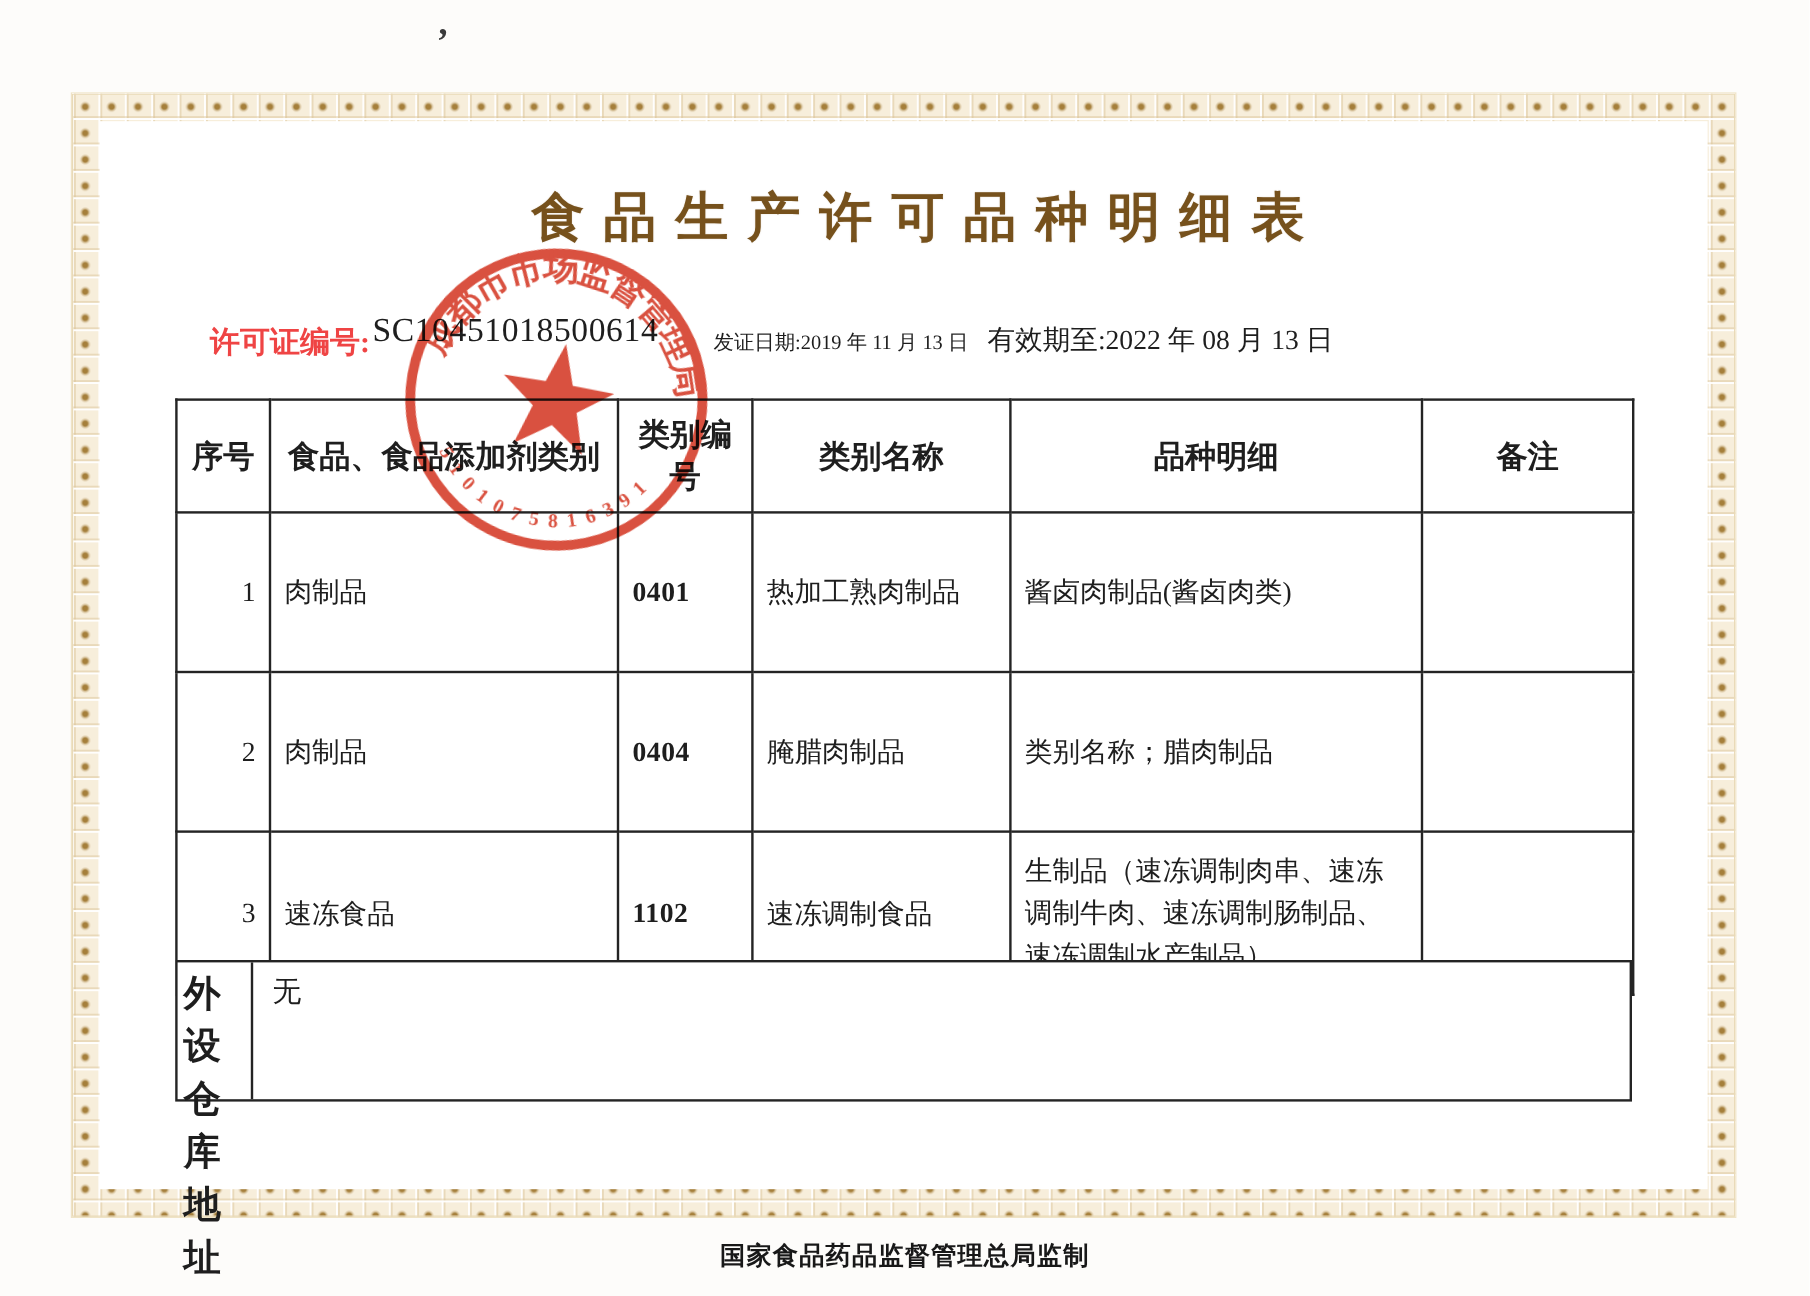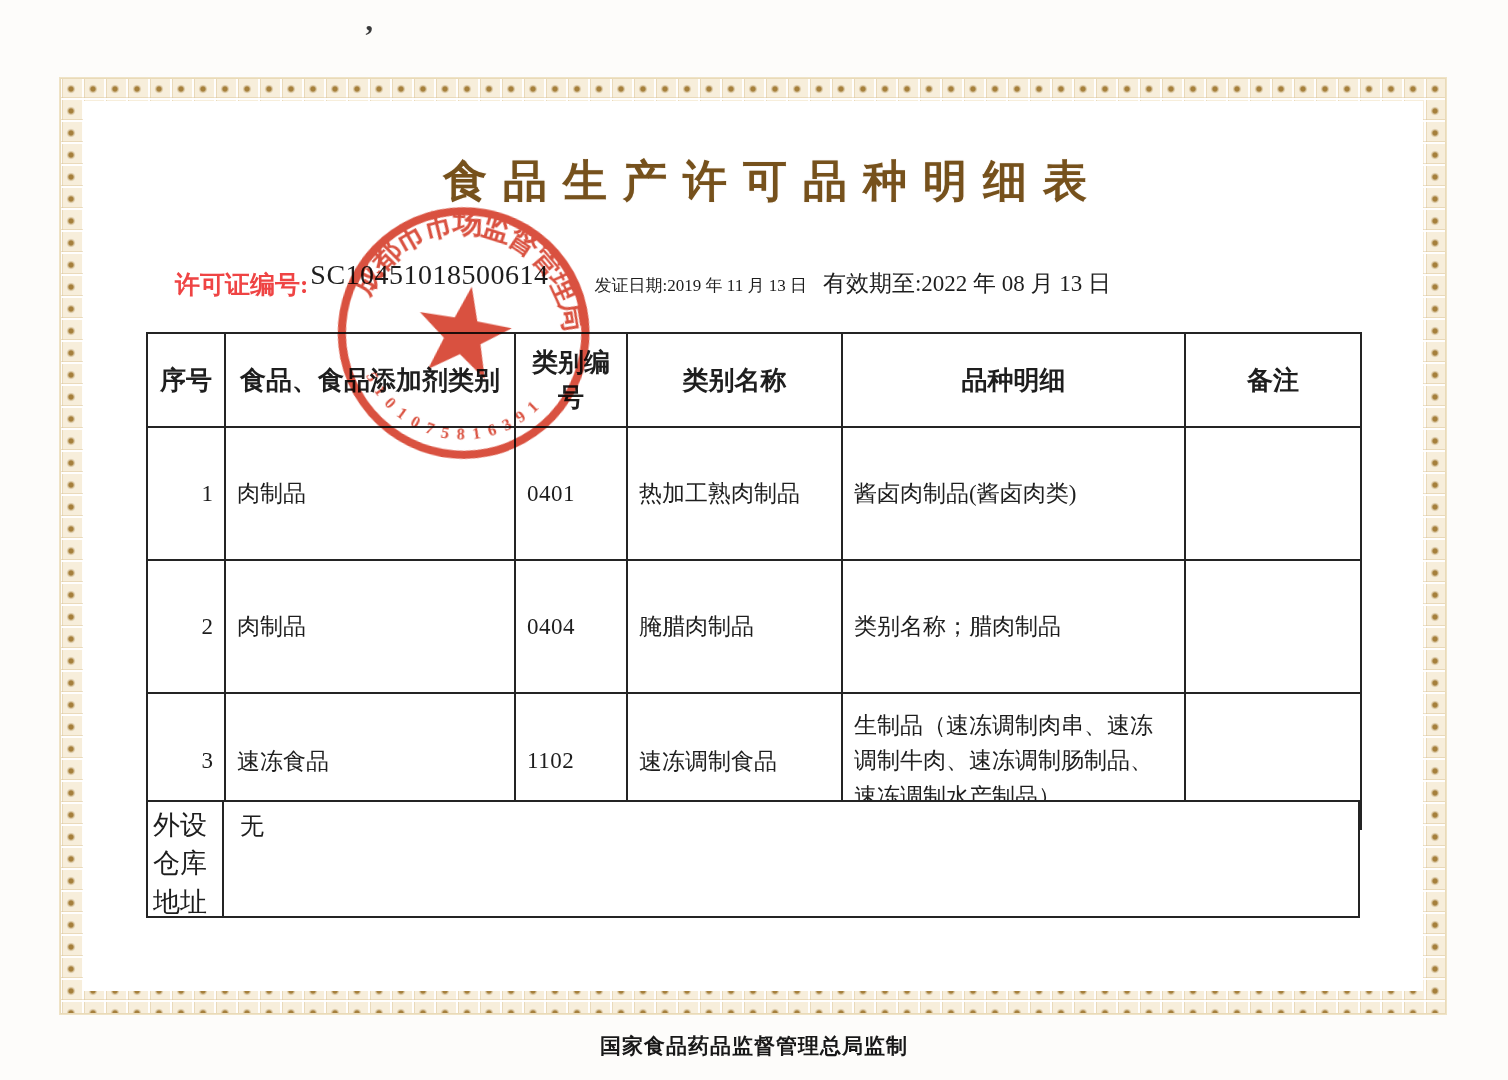--- a/index.html
+++ b/index.html
@@ -53,32 +53,32 @@
     overflow:hidden;
     margin-top:31px;
   }
   table.main th{font-size:26px;font-weight:bold;text-align:center;height:60px;}
   .c-seq{width:78px;} .c-cat{width:290px;} .c-code{width:112px;}
   .c-name{width:215px;} .c-detail{width:343px;} .c-remark{width:176px;}
   tr.r{height:133px;}
   tr.r3{height:136px;}
   td.seq{text-align:right;padding-right:9px;}
   td.cat{padding-left:12px;}
-  td.code{padding-left:16px;letter-spacing:.5px;}
+  td.code{padding-left:16px;letter-spacing:.5px;font-weight:bold;}
   td.name{padding-left:16px;}
   td.detail{padding:4px 8px 4px 10px;line-height:1.55;}
 
   .warehouse{
     position:absolute;left:146px;top:800px;width:1214px;height:118px;
     border:2px solid #242424;display:flex;box-sizing:border-box;
     background:#fff;
   }
   .warehouse-label{
-    width:76px;border-right:2px solid #242424;
-    font-size:27px;font-weight:normal;line-height:1.42;
+    width:63px;border-right:2px solid #242424;
+    font-size:31px;font-weight:bold;line-height:1.42;
     padding:4px 2px 0 5px;box-sizing:border-box;
   }
   .warehouse-value{flex:1;font-size:24px;padding:8px 0 0 16px;}
 
   .footer{
     position:absolute;top:1032px;left:0;width:100%;
     text-align:center;font-size:21px;font-weight:bold;color:#181818;
     letter-spacing:1px;
   }
 

